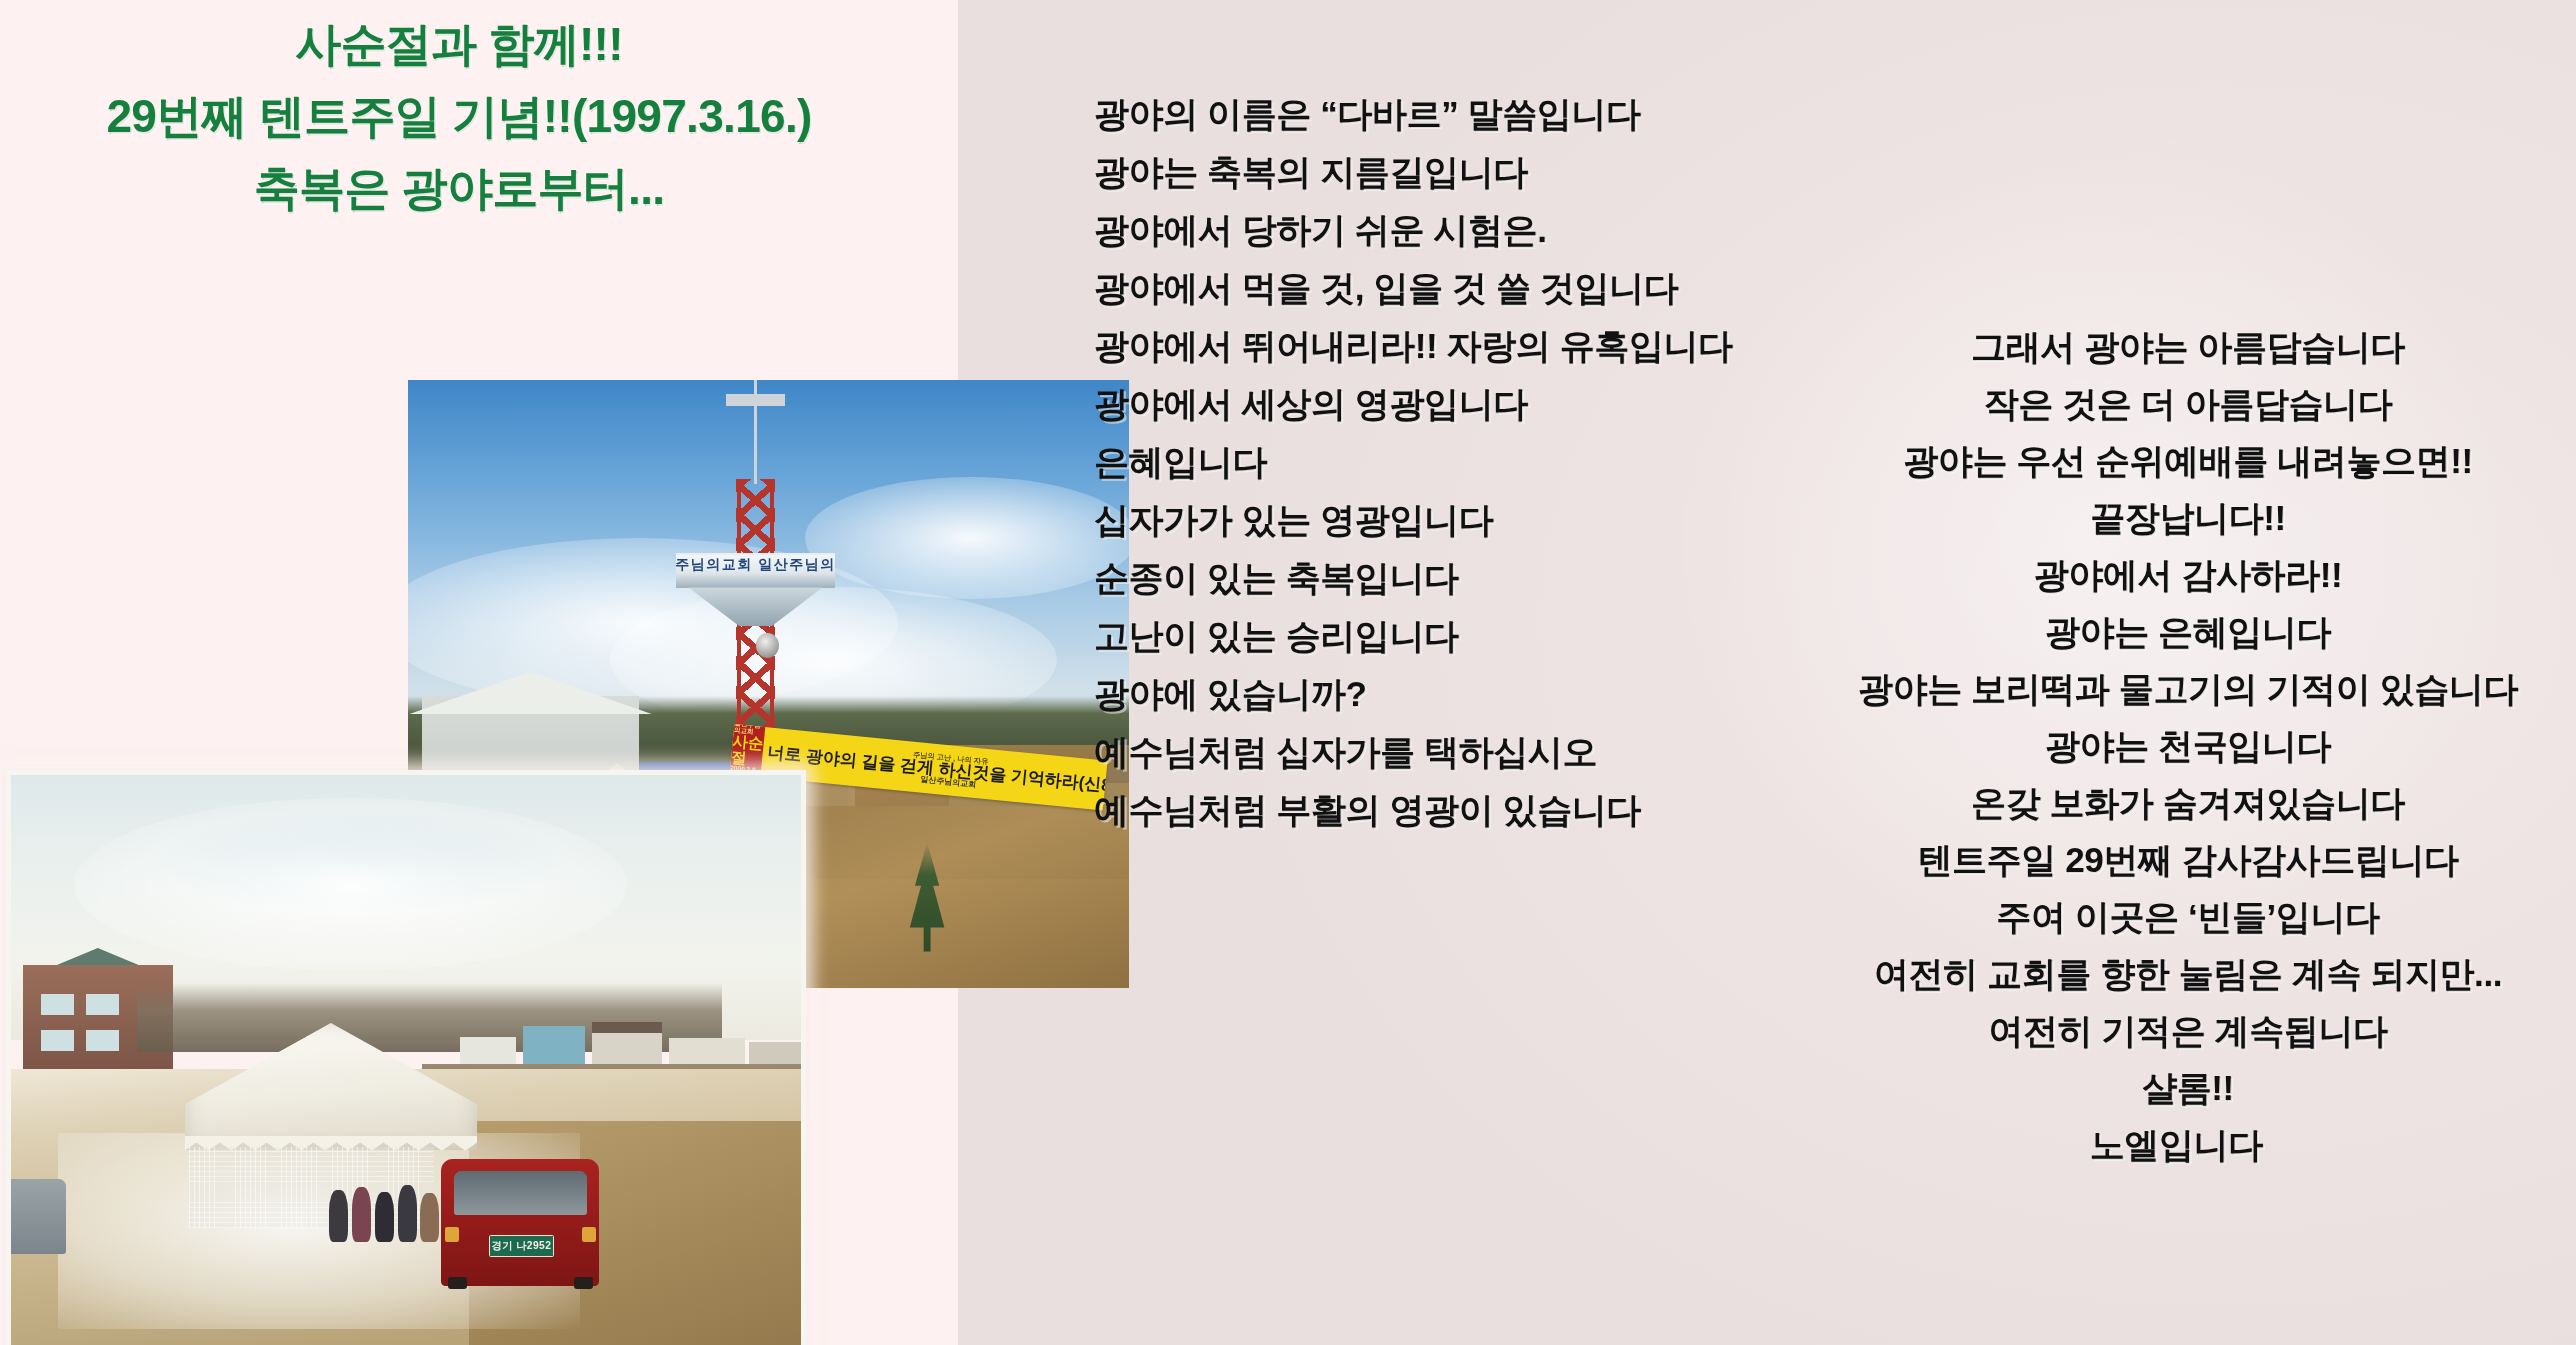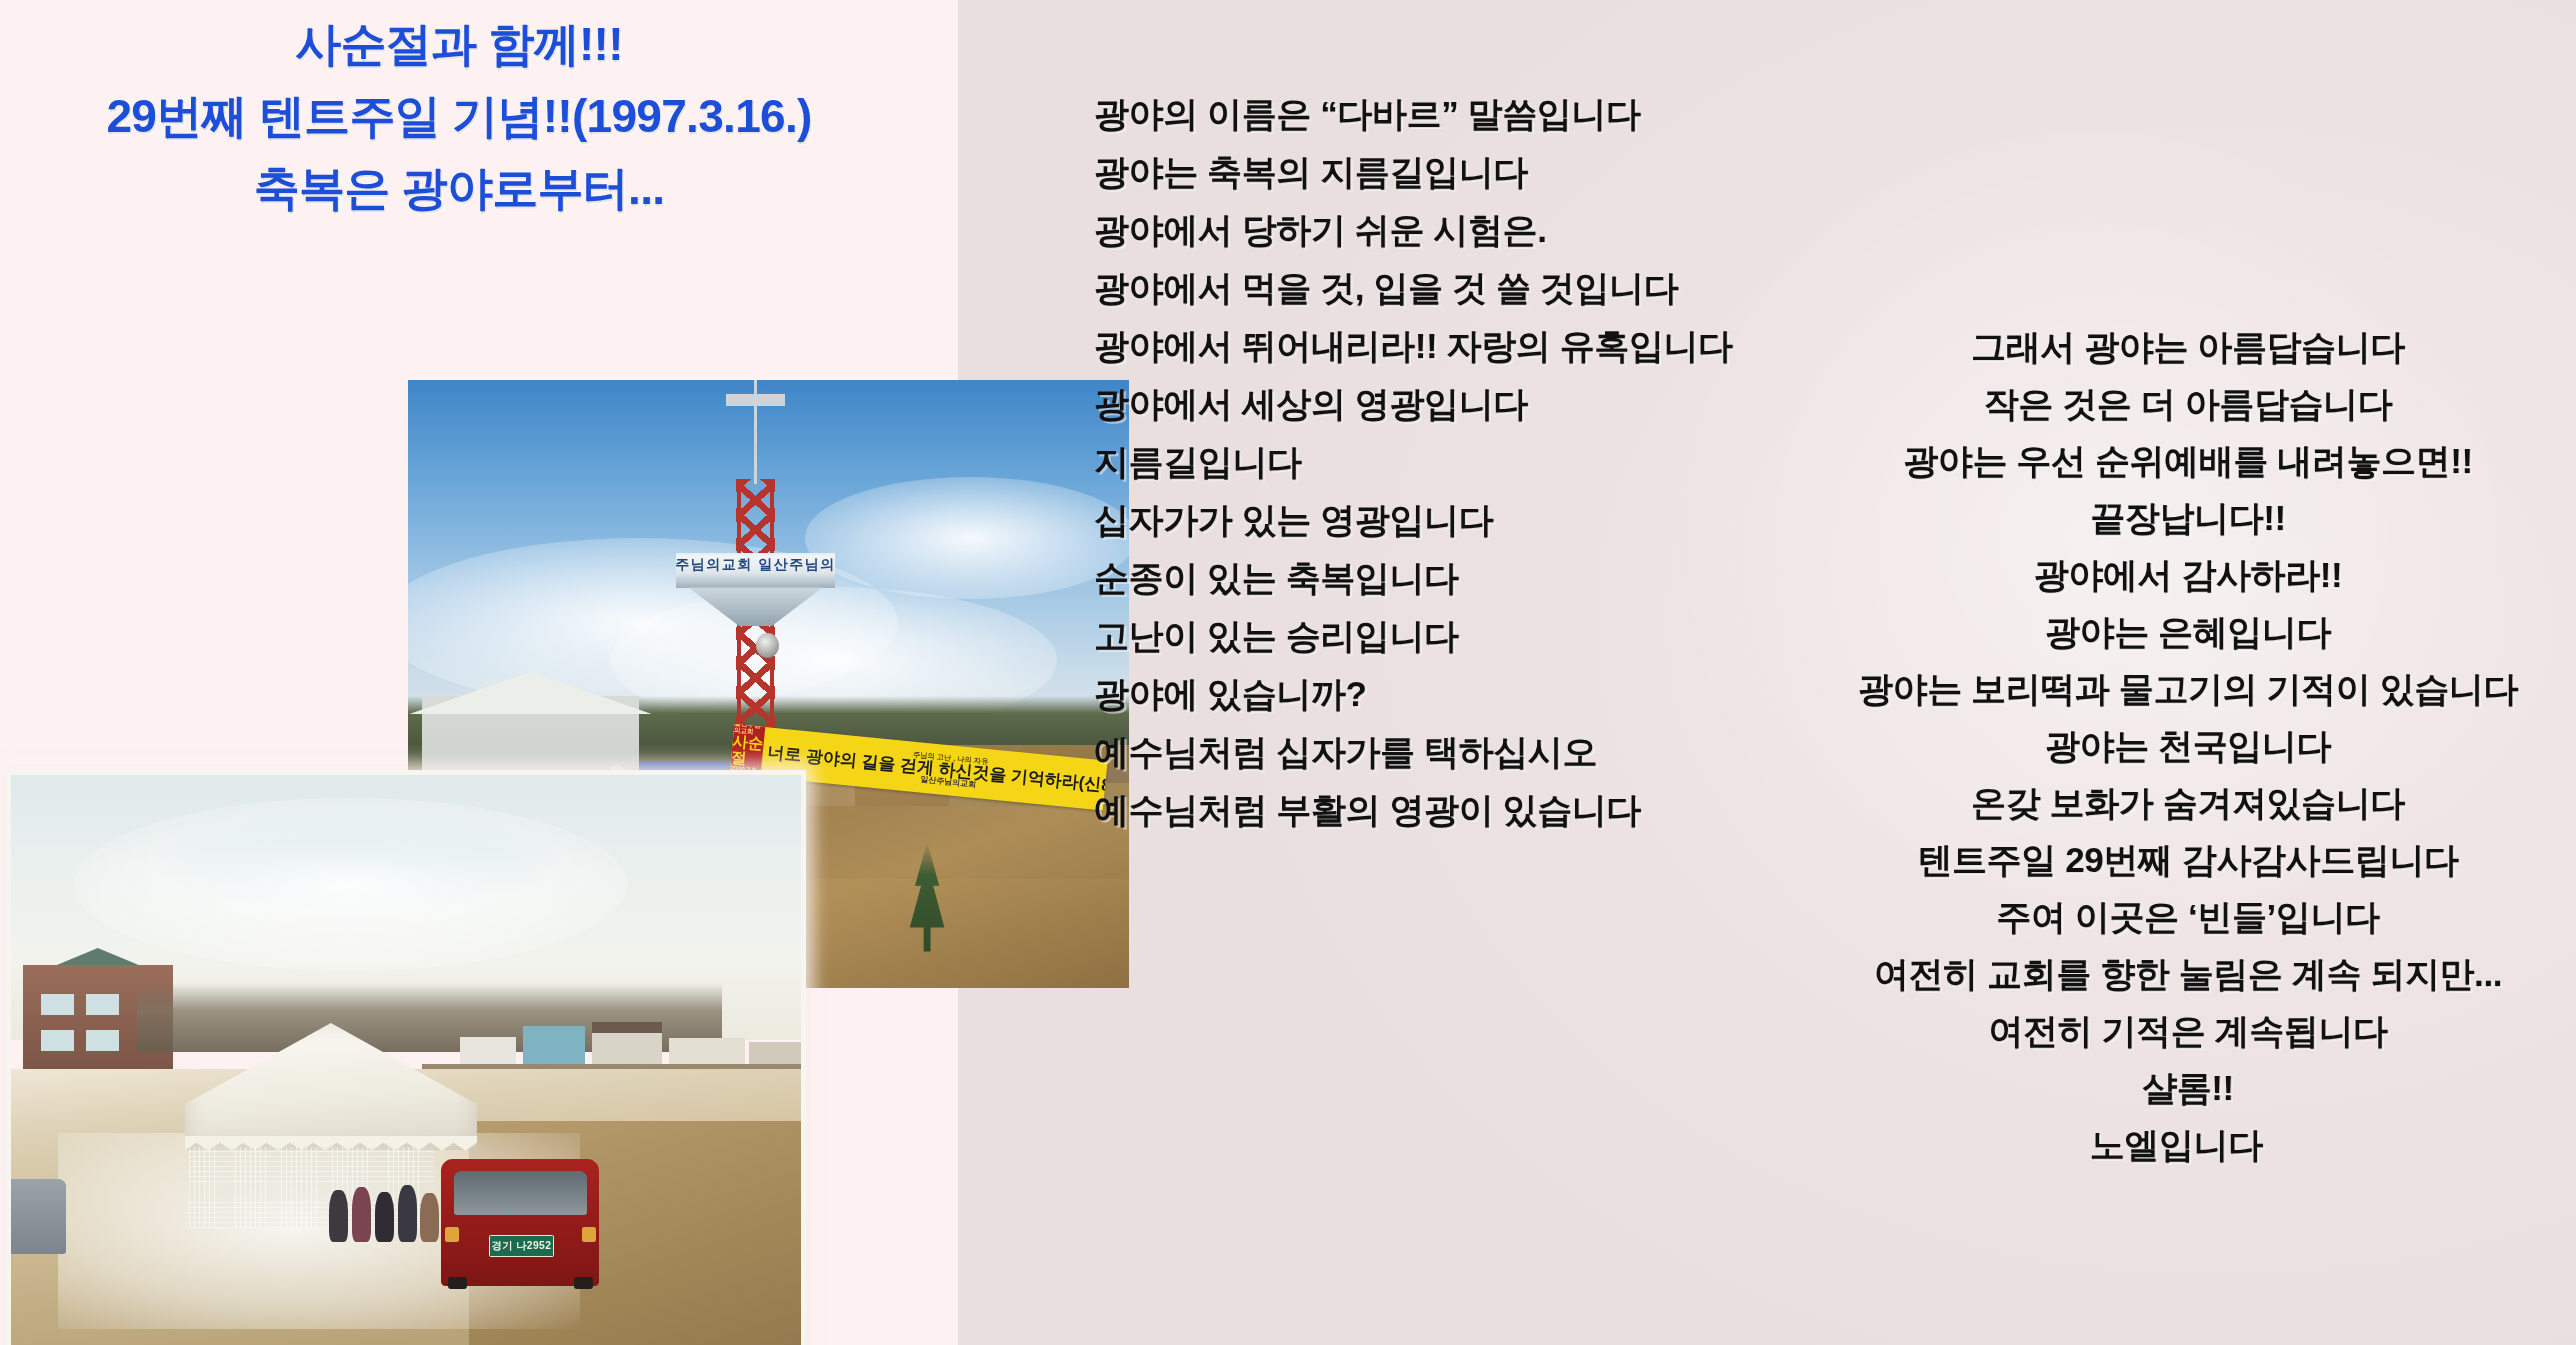--- a/index.html
+++ b/index.html
@@ -28,21 +28,21 @@
     background:radial-gradient(ellipse 661px 661px at 70% 40%, rgba(255,255,255,.35) 0%, rgba(255,255,255,0) 65%);
   }
 
   
   .title-block{
     position:absolute;left:0px;top:20.6px;width:918px;
     text-align:center;
     z-index:40;
   }
   .title-line{
-    color:#1d4ed8;
+    color:#15803d;
     font-weight:bold;
     font-size:46px;
     line-height:1.0;
     margin:0 0 26.4px 0;
     letter-spacing:-0.7px;
     text-shadow:2.9px 2.9px 0 rgba(255,255,255,.55), 1.5px 1.5px 0.7px rgba(0,0,0,.18);
     white-space:nowrap;
   }
   .title-line.l1{font-size:46px;margin-left:0px;}
   .title-line.l2{font-size:46px;}
@@ -437,21 +437,21 @@
 
   </div>
 
   <div class="col-mid">
     <div class="vline">광야의 이름은 “다바르” 말씀입니다</div>
     <div class="vline">광야는 축복의 지름길입니다</div>
     <div class="vline">광야에서 당하기 쉬운 시험은.</div>
     <div class="vline">광야에서 먹을 것, 입을 것 쓸 것입니다</div>
     <div class="vline">광야에서 뛰어내리라!! 자랑의 유혹입니다</div>
     <div class="vline">광야에서 세상의 영광입니다</div>
-    <div class="vline">지름길입니다</div>
+    <div class="vline">은혜입니다</div>
     <div class="vline">십자가가 있는 영광입니다</div>
     <div class="vline">순종이 있는 축복입니다</div>
     <div class="vline">고난이 있는 승리입니다</div>
     <div class="vline">광야에 있습니까?</div>
     <div class="vline">예수님처럼 십자가를 택하십시오</div>
     <div class="vline">예수님처럼 부활의 영광이 있습니다</div>
   </div>
 
   <div class="col-right">
     <div class="vline">그래서 광야는 아름답습니다</div>

